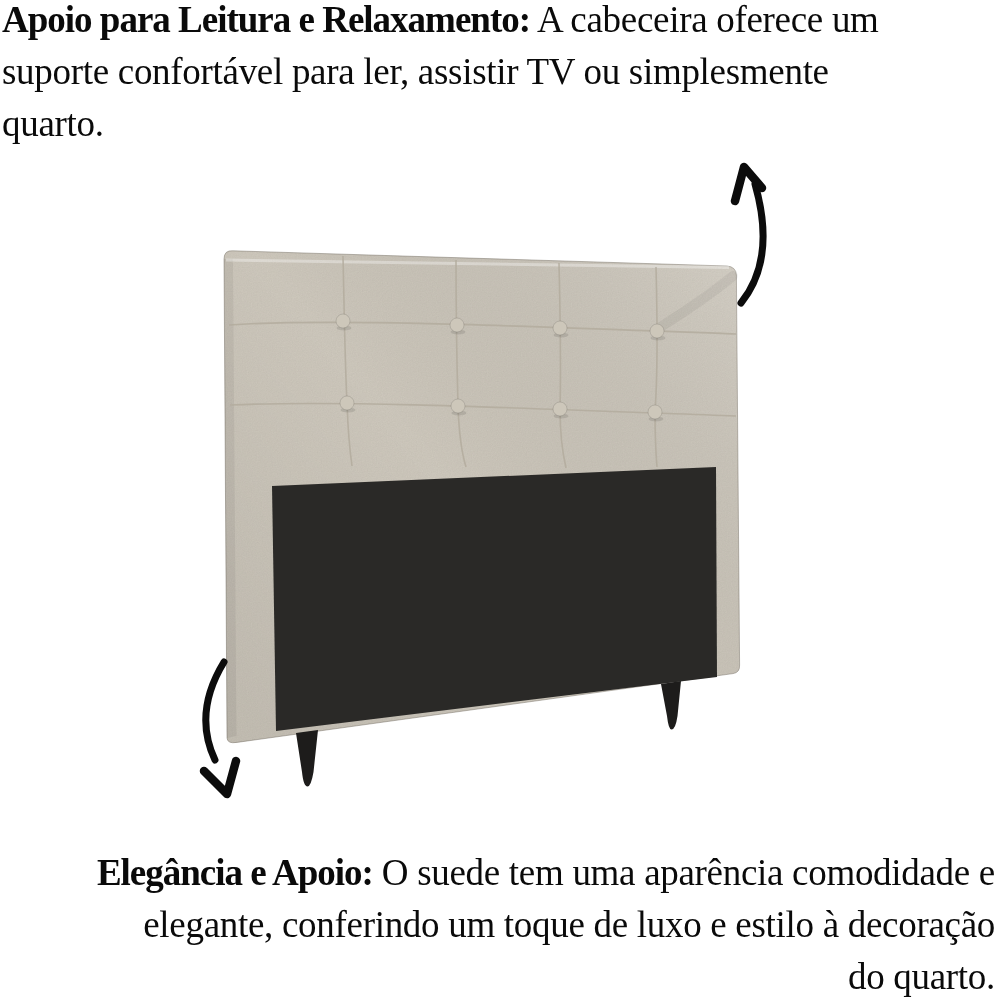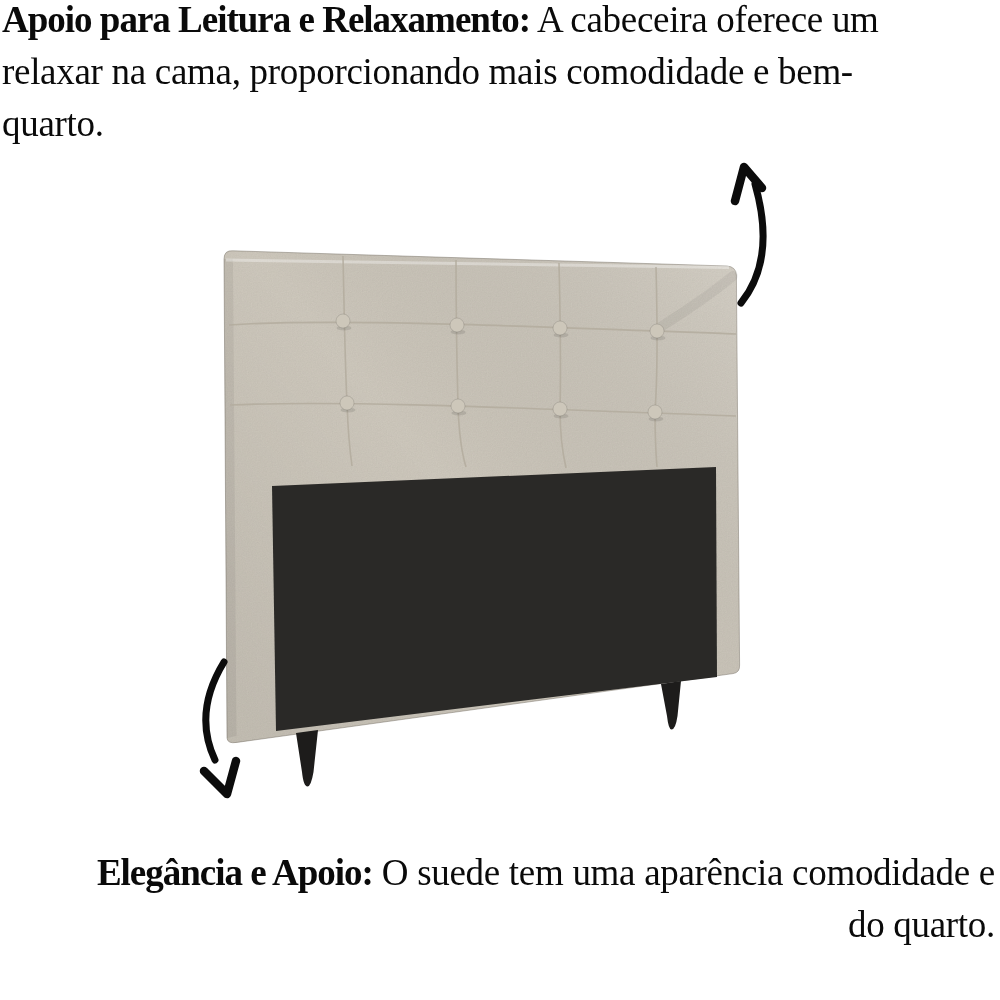--- a/index.html
+++ b/index.html
@@ -30,21 +30,21 @@
   .arrow-tail{stroke-width:7;}
   .arrow-head{stroke-width:8.5;}
 </style>
 </head>
 <body>
 
 <div class="canvas">
 
   <p class="para para-top">
     <span class="line"><b>Apoio para Leitura e Relaxamento:</b> <span>A cabeceira oferece um</span></span>
-    <span class="line">relaxar na cama, proporcionando mais comodidade e bem-</span>
+    <span class="line">suporte confortável para ler, assistir TV ou simplesmente</span>
     <span class="line">quarto.</span>
   </p>
 
   <svg class="hero" viewBox="0 0 1000 1000" role="img" aria-label="Cabeceira estofada em suede bege com botões capitonê, painel inferior preto e pés pretos, com setas desenhadas à mão">
     <defs>
       <linearGradient id="shadeGrad" x1="0" y1="0.85" x2="1" y2="0.05">
         <stop offset="0" stop-color="rgba(0,0,0,0.055)"></stop>
         <stop offset="0.45" stop-color="rgba(0,0,0,0)"></stop>
         <stop offset="1" stop-color="rgba(255,255,255,0.14)"></stop>
       </linearGradient>
@@ -103,16 +103,17 @@
       <path class="arrow arrow-head" d="M762,188 L744,167 L735,201"></path>
     </g>
     <g>
       <path class="arrow arrow-tail" d="M224,662 C205,693 199,726 215,760"></path>
       <path class="arrow arrow-head" d="M236,761 L227,794 L204,771"></path>
     </g>
   </svg>
 
   <p class="para para-bottom">
     <span class="line"><b>Elegância e Apoio:</b> <span>O suede tem uma aparência comodidade e</span></span>
+    <span class="line">elegante, conferindo um toque de luxo e estilo à decoração</span>
     <span class="line">do quarto.</span>
   </p>
 
 </div>
 
 </body></html>

